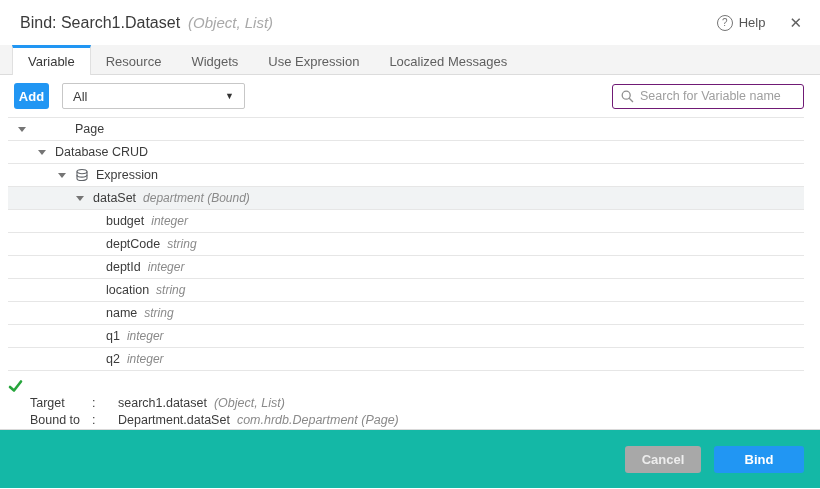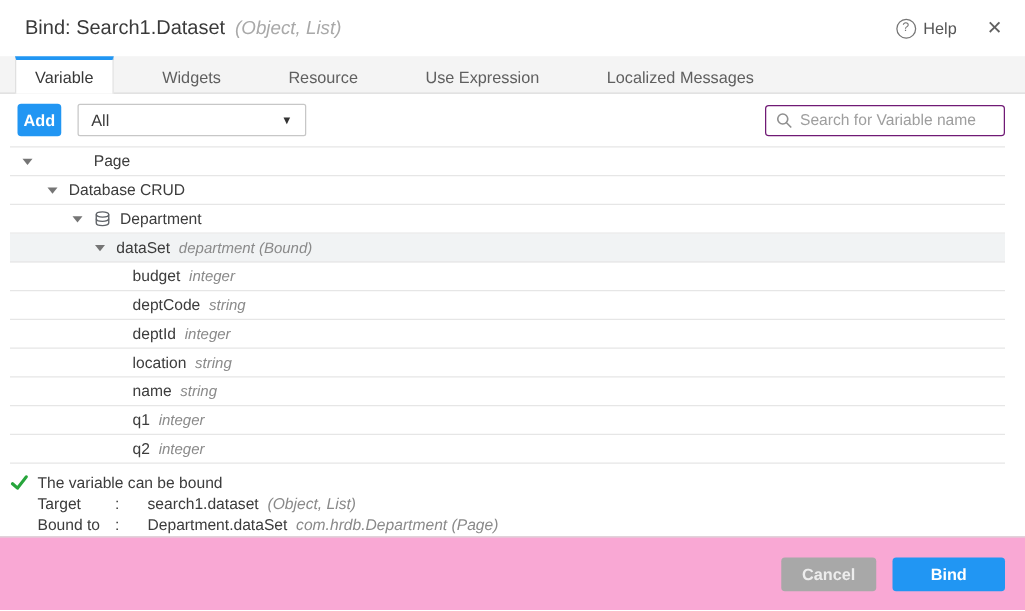--- a/index.html
+++ b/index.html
@@ -11,21 +11,21 @@
   .hdr-title { font-size:16px; color:#3a3a3a; }
   .hdr-sub { font-size:15px; font-style:italic; color:#a9a9a9; margin-left:8px; }
   .hdr-right { margin-left:auto; display:flex; align-items:center; gap:10px; }
   .help-circle { width:16px; height:16px; border:1.4px solid #757575; border-radius:50%;
     display:inline-flex; align-items:center; justify-content:center; font-size:10px; color:#757575; }
   .help-text { font-size:13px; color:#555; margin-right:14px; margin-left:-4px; }
   .close-x { font-size:15px; color:#616161; cursor:pointer; line-height:1; }
 
   
   .tabbar { height:30px; background:#f4f4f4; border-bottom:1px solid #dcdcdc; display:flex;
-    align-items:stretch; padding-left:12px;gap:24px; }
+    align-items:stretch; padding-left:12px; }
   .tab { position:relative; display:flex; align-items:center; padding:0 15px; font-size:13px;
     color:#5f5f5f; cursor:pointer; border-top:3px solid transparent; }
   .tab.active { background:#fff; color:#383838; border:1px solid #e0e0e0; border-bottom:none;
     border-top:3px solid #2196f3; margin-bottom:-1px; z-index:2; }
 
   
   .toolbar { height:42px; display:flex; align-items:center; padding:0 16px 0 14px; }
   .btn-add { width:35px; height:26px; background:#2196f3; color:#fff; border:none; border-radius:3px;
     font-size:13px; font-weight:bold; font-family:inherit; cursor:pointer; }
   .filter-select { margin-left:13px; width:183px; height:26px; border:1px solid #c7c7c7; border-radius:2px;
@@ -55,43 +55,43 @@
   .status { padding:8px 16px 0 8px; height:58px; }
   .status-line1 { display:flex; align-items:center; font-size:12.5px; color:#3c3c3c; }
   .check-ic { display:inline-flex; width:22px; justify-content:flex-start; }
   .status-grid { margin-left:22px; margin-top:2px; }
   .status-row { display:grid; grid-template-columns:62px 26px auto; font-size:12.5px; line-height:17px; }
   .status-row .sv { color:#3c3c3c; }
   .status-row .sd { font-style:italic; color:#8a8a8a; margin-left:7px; }
 
   
   .footer { border-top:1px solid #d9d9d9; height:59px; display:flex; align-items:center;
-    justify-content:flex-end; gap:13px; padding-right:16px; background:#f9a8d4; }
+    justify-content:flex-end; gap:13px; padding-right:16px; background:#14b8a6; }
   .btn-cancel { width:76px; height:27px; background:#a8a8a8; color:#ededed; border:none; border-radius:3px;
     font-size:13px; font-weight:bold; font-family:inherit; cursor:pointer; }
   .btn-bind { width:90px; height:27px; background:#2196f3; color:#fff; border:none; border-radius:3px;
     font-size:13px; font-weight:bold; font-family:inherit; cursor:pointer; }
 </style>
 </head>
 <body>
 
 <div class="hdr">
   <span class="hdr-title">Bind: Search1.Dataset</span>
   <span class="hdr-sub">(Object, List)</span>
   <span class="hdr-right">
     <span class="help-circle">?</span>
     <span class="help-text">Help</span>
     <span class="close-x">✕</span>
   </span>
 </div>
 
 <div class="tabbar">
   <div class="tab active">Variable</div>
+  <div class="tab">Resource</div>
   <div class="tab">Widgets</div>
-  <div class="tab">Resource</div>
   <div class="tab">Use Expression</div>
   <div class="tab">Localized Messages</div>
 </div>
 
 <div class="toolbar">
   <button class="btn-add">Add</button>
   <div class="filter-select">
     <span>All</span>
     <span class="caret-down">▼</span>
   </div>
@@ -117,21 +117,21 @@
   </div>
   <div class="tree-row lvl3">
     <span class="tri"></span>
     <span class="db-ic">
       <svg width="14" height="14" viewBox="0 0 14 14" fill="none" stroke="#5f6368" stroke-width="1.1">
         <ellipse cx="7" cy="3.6" rx="5" ry="2.1"></ellipse>
         <path d="M2 3.6 V10.4 C2 11.55 4.2 12.5 7 12.5 C9.8 12.5 12 11.55 12 10.4 V3.6"></path>
         <path d="M2 7 C2 8.15 4.2 9.1 7 9.1 C9.8 9.1 12 8.15 12 7"></path>
       </svg>
     </span>
-    <span class="lbl">Department</span>
+    <span class="lbl">Expression</span>
   </div>
   <div class="tree-row lvl4 selected">
     <span class="tri"></span>
     <span class="lbl">dataSet</span>
     <span class="typ">department (Bound)</span>
   </div>
   <div class="tree-row lvl5">
     <span class="lbl">budget</span>
     <span class="typ">integer</span>
   </div>
@@ -161,21 +161,20 @@
   </div>
 </div>
 
 <div class="status">
   <div class="status-line1">
     <span class="check-ic">
       <svg width="15" height="14" viewBox="0 0 15 14">
           <polyline points="2,8 6,11.5 13,2.5" fill="none" stroke="#27a53c" stroke-width="2.6" stroke-linecap="round" stroke-linejoin="round"></polyline>
         </svg>
     </span>
-    <span>The variable can be bound</span>
   </div>
   <div class="status-grid">
     <div class="status-row">
       <span>Target</span>
       <span>:</span>
       <span><span class="sv">search1.dataset</span><span class="sd">(Object, List)</span></span>
     </div>
     <div class="status-row">
       <span>Bound to</span>
       <span>:</span>

